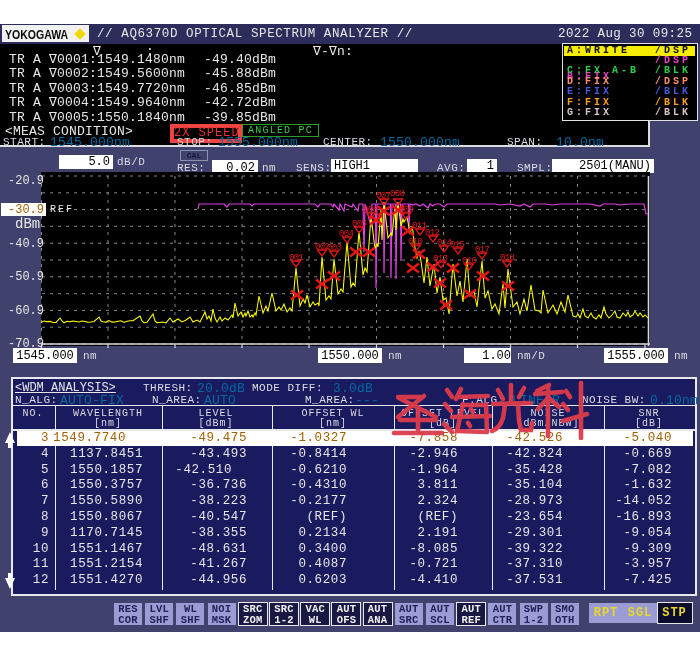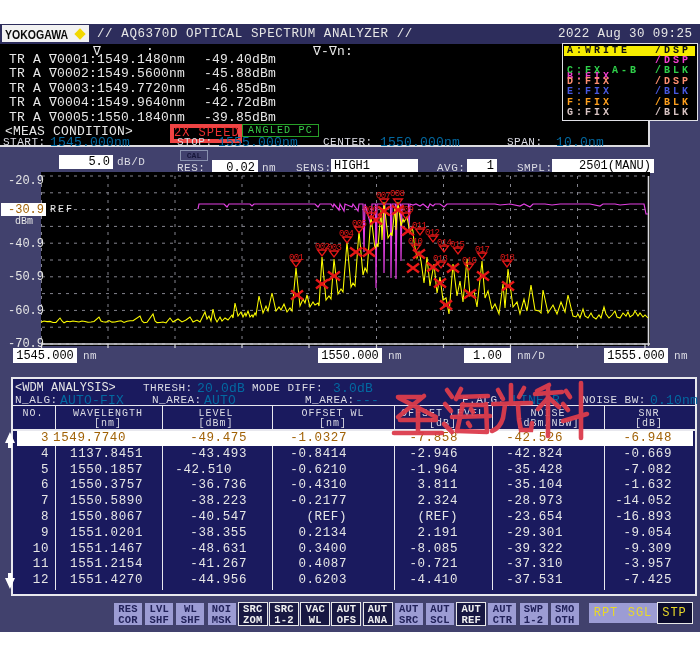--- a/index.html
+++ b/index.html
@@ -9,21 +9,21 @@
 .t13{font-size:13px;letter-spacing:0.2px}
 .t12{font-size:12px}
 .lab{font-size:11px;color:#dcdce4;letter-spacing:0.5px}
 .leg{font-size:10px;font-weight:bold;letter-spacing:3px}
 .th{font-size:10px;letter-spacing:1px;color:#dcdce4}
 .td{font-size:12.5px;letter-spacing:0.6px}
 .box{background:#fff;color:#000;font-size:12px;text-align:right;padding:1.5px 3px 0 0}
 .btn{top:603px;width:28px;height:21px;font-size:10.5px;font-weight:bold;text-align:center;line-height:10.5px;padding-top:1px;letter-spacing:0.2px}
 .lav{background:#9c9cd4;color:#22225a}
 .drk{background:#181842;color:#f0f0f0;border:1px solid #e8e8e8;margin:-1px}
-.btn2{top:603px;width:34px;height:20px;font-size:12px;font-weight:normal;text-align:center;line-height:20px;letter-spacing:1px}
+.btn2{top:603px;width:34px;height:20px;font-size:12px;font-weight:bold;text-align:center;line-height:20px;letter-spacing:1px}
 .yel{color:#e8d829}
 .stp{background:#0c0c2e;border:1px solid #e8e8e8;margin:-1px}
 </style></head><body>
 
 <div class="a" style="left:0;top:24px;width:700px;height:608px;background:#41416d"></div>
 
 <div class="a" style="left:0;top:24px;width:700px;height:20px;background:#2d2d5c"></div>
 <div class="a" style="left:2px;top:25px;width:87px;height:17px;background:#f2f2f2"></div>
 <div class="a" style="left:5px;top:28px;font-family:'Liberation Sans',sans-serif;font-size:13.5px;font-weight:bold;color:#0a0a0a;transform:scale(0.78,1);transform-origin:0 0">YOKOGAWA</div>
 <div class="a" style="left:76px;top:29.5px;width:8px;height:8px;background:#f2d800;transform:rotate(45deg)"></div>
@@ -186,37 +186,37 @@
 <text x="450" y="247" font-size="9" fill="#e61717" font-family="Liberation Mono, monospace" textLength="15">015</text>
 <text x="462" y="263" font-size="9" fill="#e61717" font-family="Liberation Mono, monospace" textLength="15">016</text>
 <text x="475" y="252" font-size="9" fill="#e61717" font-family="Liberation Mono, monospace" textLength="15">017</text>
 <text x="500" y="260" font-size="9" fill="#e61717" font-family="Liberation Mono, monospace" textLength="15">018</text>
 <text x="50" y="212" font-size="10" fill="#e6e6e6" font-family="Liberation Mono, monospace" letter-spacing="2">REF</text>
 </svg>
 
 <div class="a w t12" style="left:8px;top:175px">-20.9</div>
 <div class="a" style="left:1px;top:203px;width:45px;height:13px;background:#fff"></div>
 <div class="a k t12" style="left:8px;top:204px">-30.9</div>
-<div class="a w" style="left:15px;top:217px;font-size:10px">dBm</div>
+<div class="a w" style="left:15px;top:217px;font-size:14px">dBm</div>
 <div class="a w t12" style="left:8px;top:237.5px">-40.9</div>
 <div class="a w t12" style="left:8px;top:271px">-50.9</div>
 <div class="a w t12" style="left:8px;top:304.5px">-60.9</div>
 <div class="a w t12" style="left:8px;top:338px">-70.9</div>
 
 <div class="a box" style="left:13px;top:348px;width:64px;height:13px;text-align:center;padding:1.5px 0 0 0">1545.000</div>
 <div class="a lab" style="left:83px;top:351px">nm</div>
 <div class="a box" style="left:318px;top:348px;width:64px;height:13px;text-align:center;padding:1.5px 0 0 0">1550.000</div>
 <div class="a lab" style="left:388px;top:351px">nm</div>
-<div class="a box" style="left:464px;top:348px;width:47px;height:13px;text-align:center;padding:1.5px 0 0 0">1.00</div>
+<div class="a box" style="left:464px;top:348px;width:47px;height:13px;text-align:right;padding:1.5px 0 0 0">1.00</div>
 <div class="a lab" style="left:517px;top:351px">nm/D</div>
 <div class="a box" style="left:604px;top:348px;width:64px;height:13px;text-align:center;padding:1.5px 0 0 0">1555.000</div>
 <div class="a lab" style="left:674px;top:351px">nm</div>
 
 <div class="a" style="left:11px;top:377px;width:682px;height:215px;background:#1a1a5e;border:2px solid #e8e8ee"></div>
-<div class="a w t12" style="left:15px;top:382px;">&lt;WDM ANALYSIS&gt;</div>
+<div class="a w t12" style="left:15px;top:382px;text-decoration:underline">&lt;WDM ANALYSIS&gt;</div>
 <div class="a lab" style="left:143px;top:383px">THRESH:</div>
 <div class="a y t13" style="left:197px;top:381.5px">20.0dB</div>
 <div class="a lab" style="left:252px;top:383px">MODE DIFF:</div>
 <div class="a y t13" style="left:333px;top:381.5px">3.0dB</div>
 <div class="a lab" style="left:15px;top:395px">N_ALG:</div>
 <div class="a y t13" style="left:60px;top:393.5px">AUTO-FIX</div>
 <div class="a lab" style="left:152px;top:395px">N_AREA:</div>
 <div class="a y t13" style="left:204px;top:393.5px">AUTO</div>
 <div class="a lab" style="left:305px;top:395px">M_AREA:</div>
 <div class="a y t13" style="left:355px;top:393.5px">---</div>
@@ -245,21 +245,21 @@
 <div class="a w th" style="left:443px;top:418.5px;transform:translateX(-50%)">[dB]</div>
 <div class="a w th" style="left:548px;top:418.5px;transform:translateX(-50%)">[dBm/NBW]</div>
 <div class="a w th" style="left:649px;top:418.5px;transform:translateX(-50%)">[dB]</div>
 <div class="a" style="left:17px;top:430.5px;width:676px;height:15px;background:#fff"></div>
 <div class="a k td" style="left:49px;top:432.0px;transform:translateX(-100%)">3</div>
 <div class="a k td" style="left:126px;top:432.0px;transform:translateX(-100%)">1549.7740</div>
 <div class="a k td" style="left:247px;top:432.0px;transform:translateX(-100%)">-49.475</div>
 <div class="a k td" style="left:347px;top:432.0px;transform:translateX(-100%)">-1.0327</div>
 <div class="a k td" style="left:458px;top:432.0px;transform:translateX(-100%)">-7.858</div>
 <div class="a k td" style="left:563px;top:432.0px;transform:translateX(-100%)">-42.526</div>
-<div class="a k td" style="left:672px;top:432.0px;transform:translateX(-100%)">-6.948</div>
+<div class="a k td" style="left:672px;top:432.0px;transform:translateX(-100%)">-5.040</div>
 <div class="a w td" style="left:49px;top:447.8px;transform:translateX(-100%)">4</div>
 <div class="a w td" style="left:143px;top:447.8px;transform:translateX(-100%)">1137.8451</div>
 <div class="a w td" style="left:247px;top:447.8px;transform:translateX(-100%)">-43.493</div>
 <div class="a w td" style="left:347px;top:447.8px;transform:translateX(-100%)">-0.8414</div>
 <div class="a w td" style="left:458px;top:447.8px;transform:translateX(-100%)">-2.946</div>
 <div class="a w td" style="left:563px;top:447.8px;transform:translateX(-100%)">-42.824</div>
 <div class="a w td" style="left:672px;top:447.8px;transform:translateX(-100%)">-0.669</div>
 <div class="a w td" style="left:49px;top:463.6px;transform:translateX(-100%)">5</div>
 <div class="a w td" style="left:143px;top:463.6px;transform:translateX(-100%)">1550.1857</div>
 <div class="a w td" style="left:232px;top:463.6px;transform:translateX(-100%)">-42.510</div>
@@ -282,21 +282,21 @@
 <div class="a w td" style="left:563px;top:495.2px;transform:translateX(-100%)">-28.973</div>
 <div class="a w td" style="left:672px;top:495.2px;transform:translateX(-100%)">-14.052</div>
 <div class="a w td" style="left:49px;top:511.0px;transform:translateX(-100%)">8</div>
 <div class="a w td" style="left:143px;top:511.0px;transform:translateX(-100%)">1550.8067</div>
 <div class="a w td" style="left:247px;top:511.0px;transform:translateX(-100%)">-40.547</div>
 <div class="a w td" style="left:347px;top:511.0px;transform:translateX(-100%)">(REF)</div>
 <div class="a w td" style="left:458px;top:511.0px;transform:translateX(-100%)">(REF)</div>
 <div class="a w td" style="left:563px;top:511.0px;transform:translateX(-100%)">-23.654</div>
 <div class="a w td" style="left:672px;top:511.0px;transform:translateX(-100%)">-16.893</div>
 <div class="a w td" style="left:49px;top:526.8px;transform:translateX(-100%)">9</div>
-<div class="a w td" style="left:143px;top:526.8px;transform:translateX(-100%)">1551.0201</div>
+<div class="a w td" style="left:143px;top:526.8px;transform:translateX(-100%)">1170.7145</div>
 <div class="a w td" style="left:247px;top:526.8px;transform:translateX(-100%)">-38.355</div>
 <div class="a w td" style="left:347px;top:526.8px;transform:translateX(-100%)">0.2134</div>
 <div class="a w td" style="left:458px;top:526.8px;transform:translateX(-100%)">2.191</div>
 <div class="a w td" style="left:563px;top:526.8px;transform:translateX(-100%)">-29.301</div>
 <div class="a w td" style="left:672px;top:526.8px;transform:translateX(-100%)">-9.054</div>
 <div class="a w td" style="left:49px;top:542.6px;transform:translateX(-100%)">10</div>
 <div class="a w td" style="left:143px;top:542.6px;transform:translateX(-100%)">1551.1467</div>
 <div class="a w td" style="left:247px;top:542.6px;transform:translateX(-100%)">-48.631</div>
 <div class="a w td" style="left:347px;top:542.6px;transform:translateX(-100%)">0.3400</div>
 <div class="a w td" style="left:458px;top:542.6px;transform:translateX(-100%)">-8.085</div>

